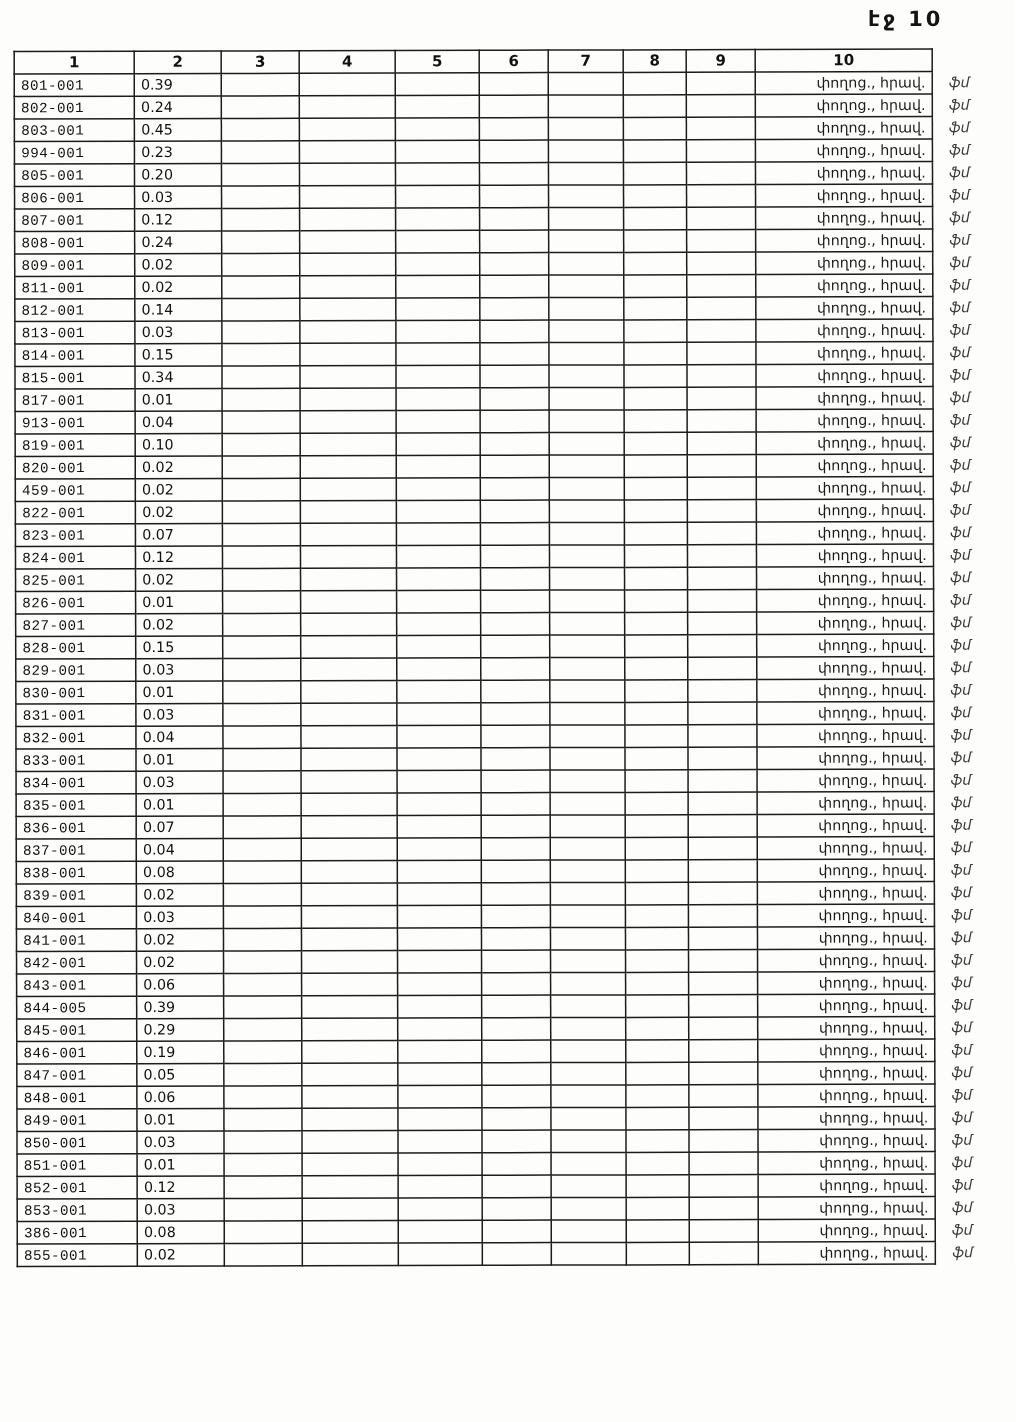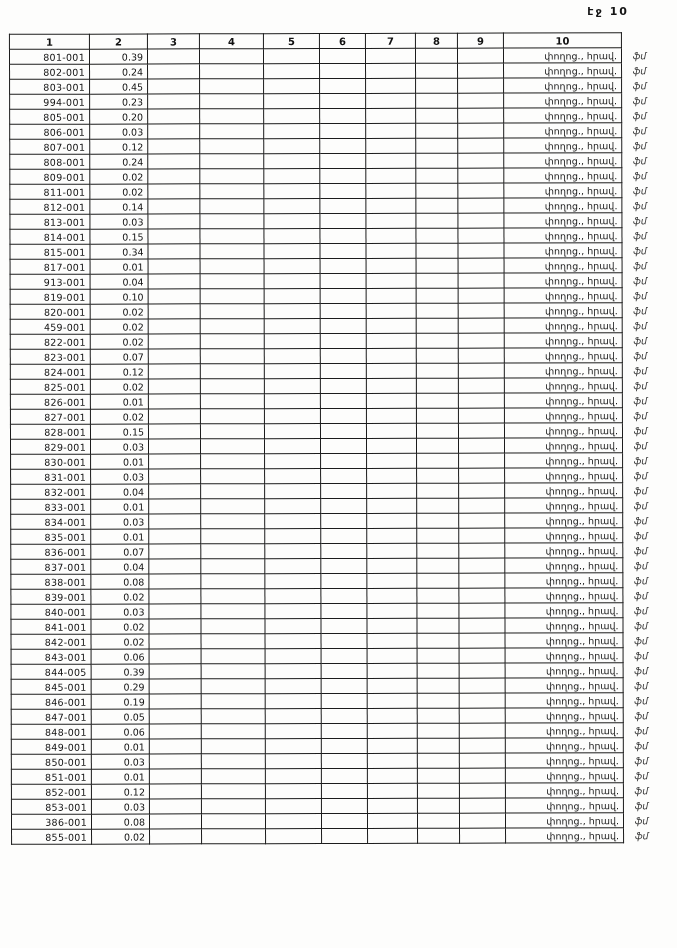--- a/index.html
+++ b/index.html
@@ -13,21 +13,21 @@
     position: relative;
     width: 677px;
     height: 948px;
     background: #fdfdfc;
     overflow: hidden;
   }
   .page-label {
     position: absolute;
     top: 5px;
     right: 48px;
-    font-size: 11px;
+    font-size: 14px;
     font-weight: bold;
     letter-spacing: 2px;
     color: #141414;
   }
   .scan-wrap {
     position: absolute;
     top: 33px;
     left: 10px;
     transform: rotate(-0.15deg);
   }
@@ -43,22 +43,22 @@
     font-size: 9.5px;
     line-height: 13px;
     overflow: hidden;
     white-space: nowrap;
   }
   table.doc-table th {
     font-weight: bold;
     text-align: center;
     font-size: 10px;
   }
-  td.code-cell   { text-align: right;  font-size: 10px; letter-spacing: 0.3px; }
-  td.value-cell  { text-align: right; font-size: 10px; }
+  td.code-cell   { text-align: left;  font-size: 10px; letter-spacing: 0.3px; font-family: Liberation Mono, monospace; }
+  td.value-cell  { text-align: left; font-size: 10px; }
   td.empty-cell  { }
   td.category-cell { text-align: right; font-size: 9px; color: #1a1a1a; }
   th.margin-head,
   td.margin-cell {
     border: none !important;
     background: transparent;
     font-size: 8px;
     color: #3a3a3a;
     text-align: center;
     padding-left: 8px;

